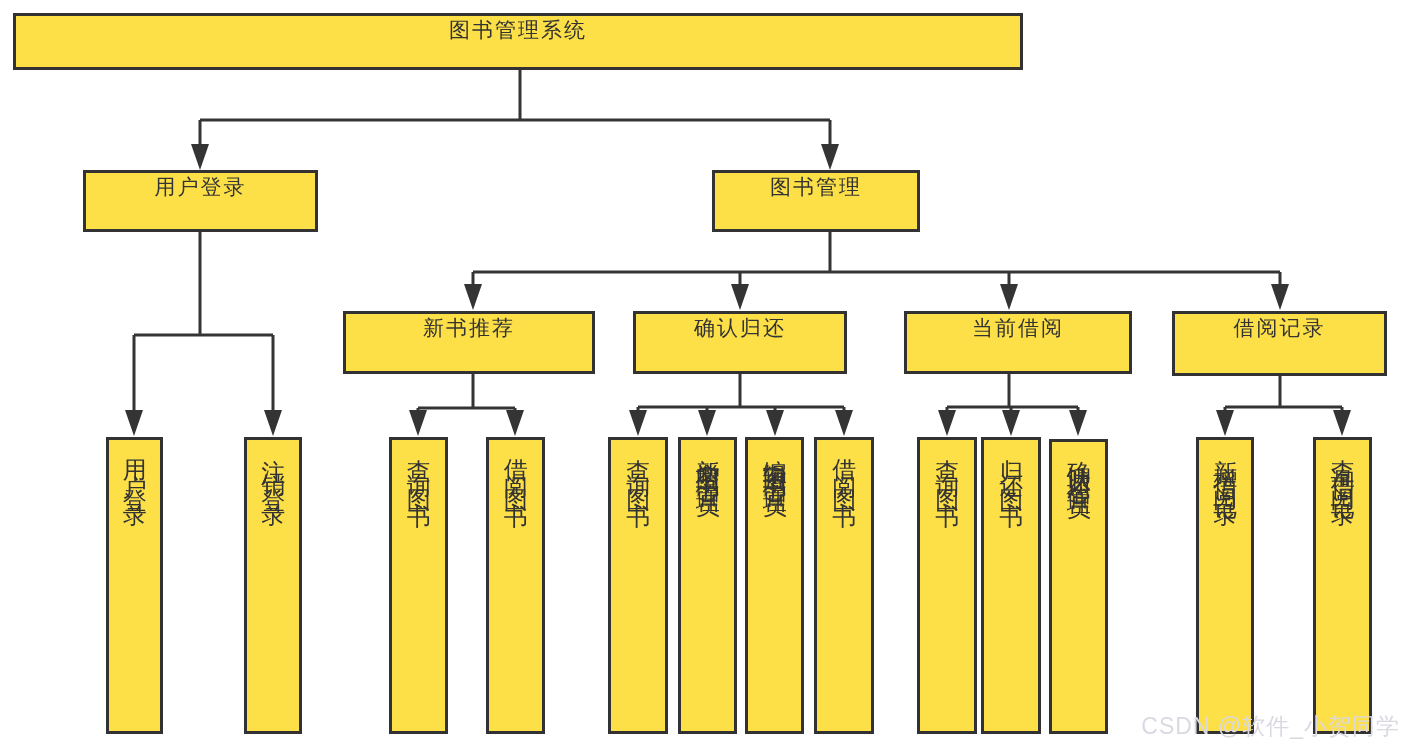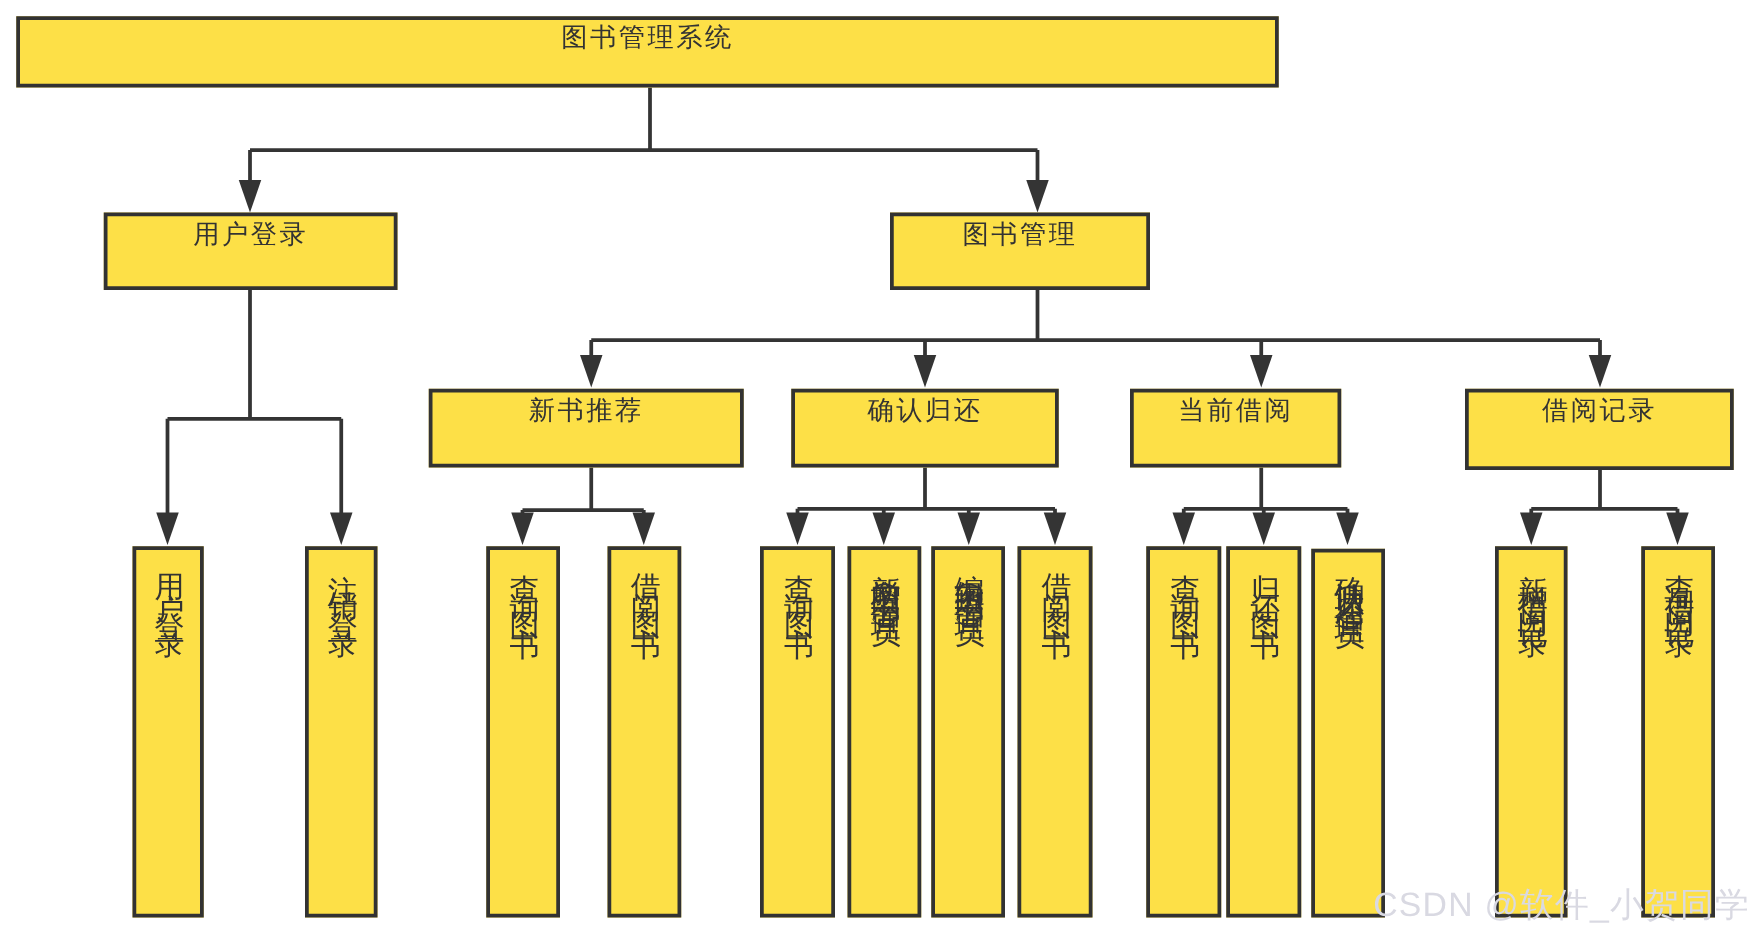--- a/index.html
+++ b/index.html
@@ -32,21 +32,21 @@
     font-size:24px;
     line-height:1.1;
     white-space:nowrap;
   }
   .box.v span.sp-short{letter-spacing:15px;}
   .box.v span.sp-med{letter-spacing:9px;}
   .box.v span.sp-long{letter-spacing:5px;}
   .watermark{
     position:absolute;
     right:5px;bottom:5px;
-    font-size:27px;
+    font-size:23px;
     color:#d9d9e2;
     letter-spacing:1px;
     z-index:5;
     white-space:nowrap;
     margin-top:24px;
   }
 </style>
 </head>
 <body>
 
@@ -112,21 +112,21 @@
   <div class="box h" style="left:712px;top:170px;width:208px;height:62px;">
     <span>图书管理</span>
   </div>
 
   <div class="box h" style="left:343px;top:311px;width:252px;height:63px;">
     <span>新书推荐</span>
   </div>
   <div class="box h" style="left:633px;top:311px;width:214px;height:63px;">
     <span>确认归还</span>
   </div>
-  <div class="box h" style="left:904px;top:311px;width:169px;height:63px;">
+  <div class="box h" style="left:904px;top:311px;width:228px;height:63px;">
     <span>当前借阅</span>
   </div>
   <div class="box h" style="left:1172px;top:311px;width:215px;height:65px;">
     <span>借阅记录</span>
   </div>
 
   <div class="box v" style="left:106px;top:437px;width:57px;height:297px;">
     <span class="sp-short">用户登录</span>
   </div>
   <div class="box v" style="left:244px;top:437px;width:58px;height:297px;">

